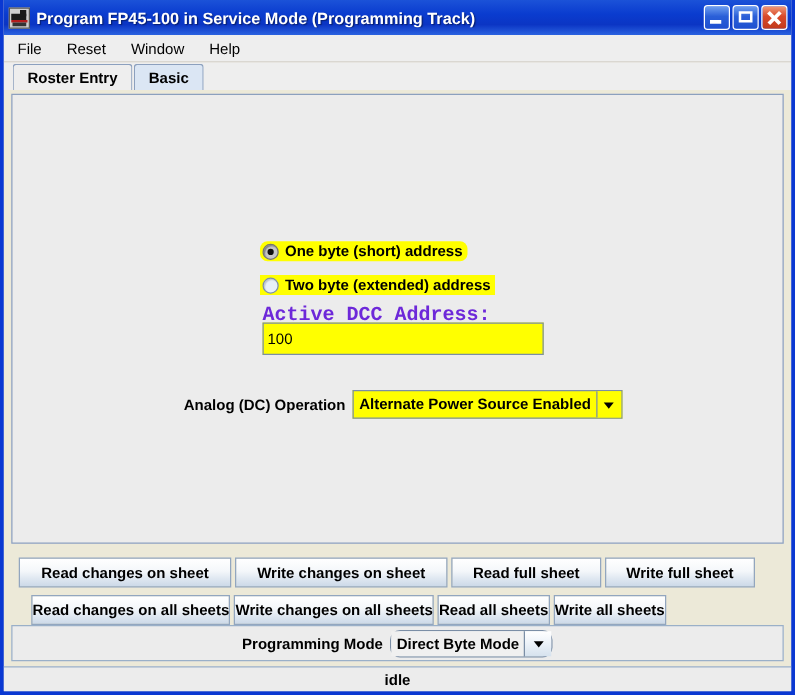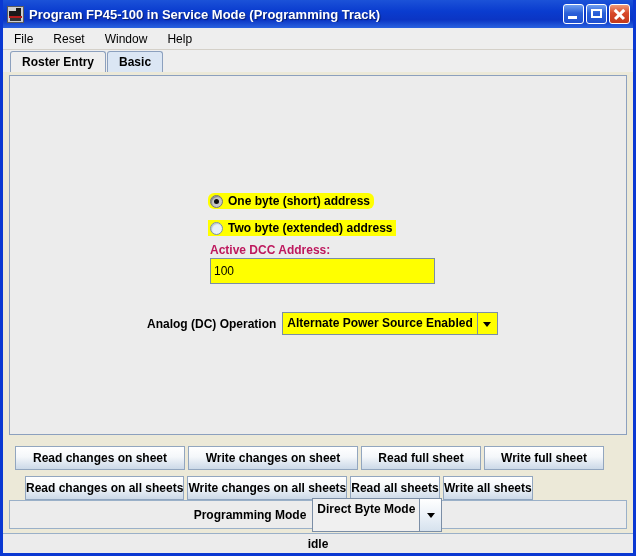--- a/index.html
+++ b/index.html
@@ -228,24 +228,25 @@
   .radio-label {
     font-size: 12px;
     font-weight: bold;
     color: #000000;
     white-space: nowrap;
   }
   .field-label {
     position: absolute;
     left: 200px;
     top: 167px;
-    font-size: 12px;
-    font-weight: bold;
-    color: #be185d;
-    white-space: nowrap;
+    font-size: 16px;
+    font-weight: bold;
+    color: #6d28d9;
+    white-space: nowrap;
+    font-family: Liberation Mono, monospace;
   }
   .dcc-input {
     position: absolute;
     left: 200px;
     top: 182px;
     width: 225px;
     height: 19px;
     box-sizing: border-box;
     background: #ffff00;
     border: 1px solid #7b8ea6;
@@ -366,21 +367,22 @@
   }
   .progmode-label {
     font-size: 12px;
     font-weight: bold;
     color: #000000;
     margin-right: 6px;
     white-space: nowrap;
   }
   .combo.gray {
     background: linear-gradient(180deg, #ffffff 0%, #f7f9fb 50%, #e6eef6 100%);
-    height: 34px;
+    height: 22px;
+    border-radius: 8px;
   }
   .combo.gray .combo-text { line-height: 20px; background: #f0f0f0; }
   .combo.gray .combo-arrow {
     width: 21px;
     background: linear-gradient(180deg, #ffffff 0%, #eef3f9 45%, #d6e2ee 100%);
     border-left: 1px solid #7b8ea6;
     position: relative;
   }
 
   

